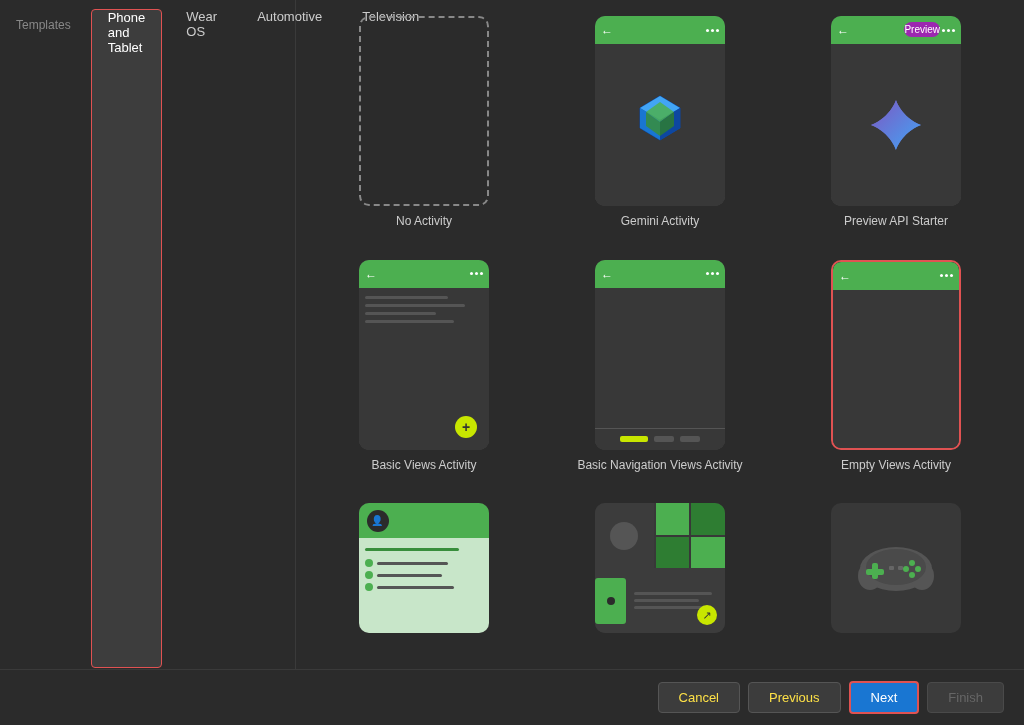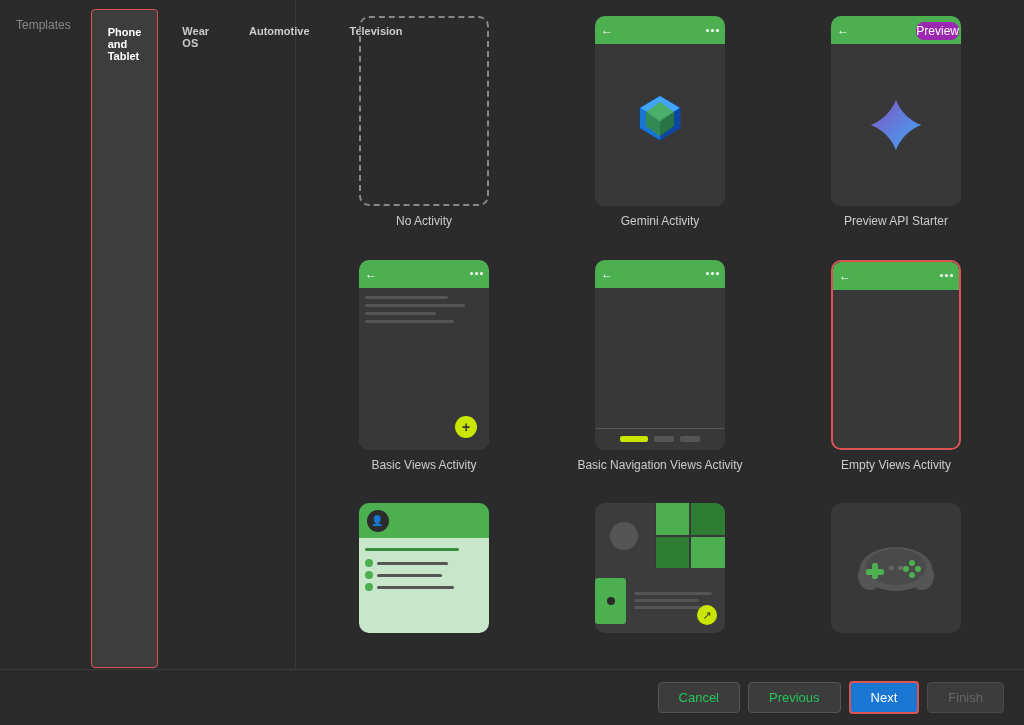--- a/index.html
+++ b/index.html
@@ -29,27 +29,26 @@
       flex-direction: row;
       padding-top: 8px;
     }
     .sidebar-title {
       padding: 10px 16px 8px 16px;
       font-size: 12px;
       color: #888;
       text-transform: none;
     }
     .sidebar-item {
-      padding: 16px 16px;
+      padding: 0 16px;
       cursor: pointer;
-      font-size: 11px;
+      font-size: 13px;
       color: #cccccc;
       border-radius: 4px;
       margin: 1px 4px;
-      font-weight: bold;
     }
     .sidebar-item.active {
       background: #3d3d3d;
       border: 1.5px solid #e05252;
       color: #ffffff;
     }
     
     .content {
       flex: 1;
       overflow-y: auto;
@@ -115,24 +114,24 @@
       height: 190px;
       border: 2px dashed #888;
       border-radius: 10px;
       background: transparent;
       margin-bottom: 8px;
     }
     
     .preview-badge {
       position: absolute;
       top: 6px;
-      right: 2px;
+      right: 21px;
       background: #9c27b0;
       color: white;
-      font-size: 12px;
+      font-size: 10px;
       padding: 2px 0;
       border-radius: 8px;
       z-index: 10;
     }
     
     .cube-icon {
       position: absolute;
       top: 50%;
       left: 50%;
       transform: translate(-50%, -60%);
@@ -164,21 +163,21 @@
       padding: 0 20px;
       gap: 8px;
     }
     .btn {
       padding: 7px 20px;
       border-radius: 4px;
       font-size: 13px;
       cursor: pointer;
       border: 1px solid #555;
       background: #3c3c3c;
-      color: #22c55e;
+      color: #fde047;
     }
     .btn-primary {
       background: #1976d2;
       border-color: #1976d2;
       color: white;
     }
     .btn-primary.selected-outline {
       border: 2px solid #e05252;
     }
     .btn-disabled {

